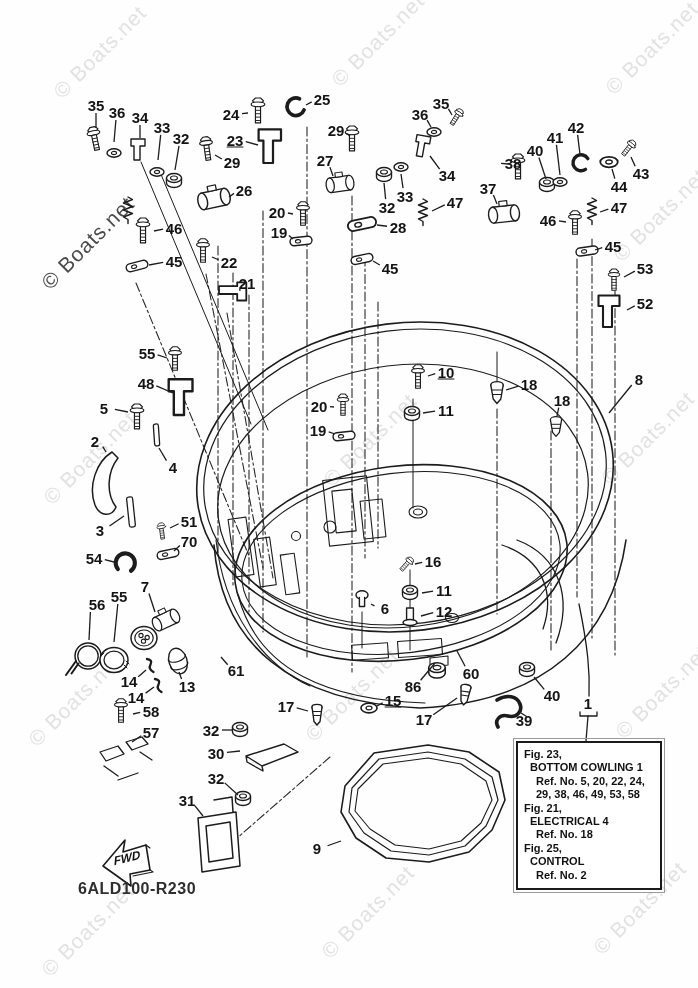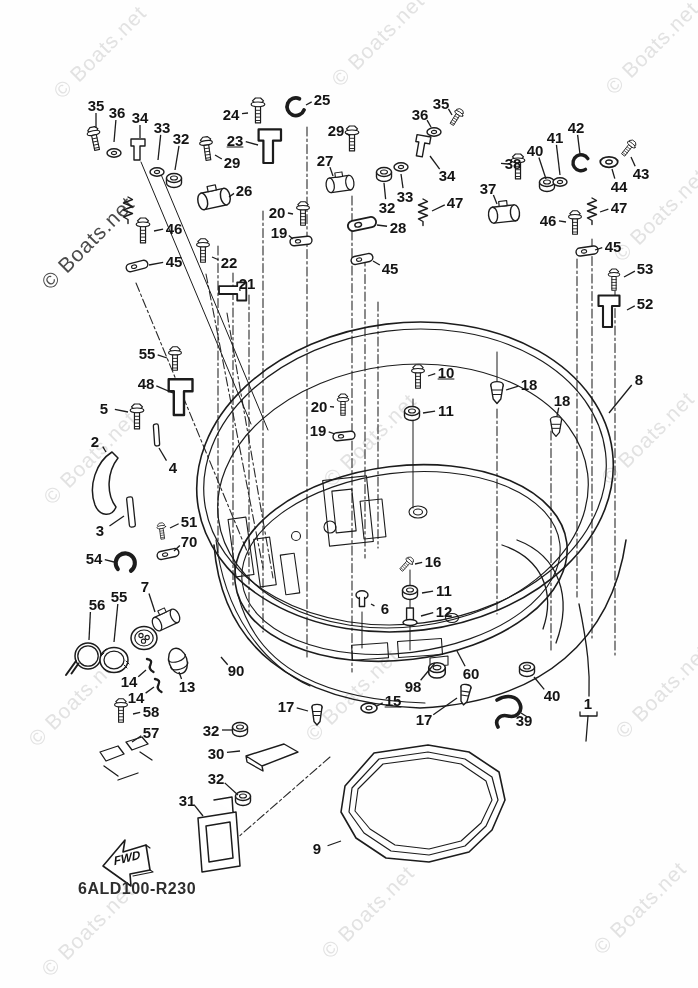--- a/index.html
+++ b/index.html
@@ -436,35 +436,47 @@
       <div class="plabel" style="left: 97px; top: 604px;">56</div>
       <div class="plabel" style="left: 119px; top: 596px;">55</div>
       <div class="plabel" style="left: 145px; top: 586px;">7</div>
       <div class="plabel" style="left: 433px; top: 561px;">16</div>
       <div class="plabel" style="left: 444px; top: 590px;">11</div>
       <div class="plabel" style="left: 385px; top: 608px;">6</div>
       <div class="plabel" style="left: 444px; top: 611px;">12</div>
       <div class="plabel" style="left: 129px; top: 681px;">14</div>
       <div class="plabel" style="left: 136px; top: 697px;">14</div>
       <div class="plabel" style="left: 187px; top: 686px;">13</div>
-      <div class="plabel" style="left: 236px; top: 670px;">90</div>
+      <div class="plabel" style="left: 236px; top: 670px;">61</div>
       <div class="plabel" style="left: 151px; top: 711px;">58</div>
       <div class="plabel" style="left: 151px; top: 732px;">57</div>
       <div class="plabel" style="left: 286px; top: 706px;">17</div>
       <div class="plabel" style="left: 211px; top: 730px;">32</div>
-      <div class="plabel" style="left: 413px; top: 686px;">98</div>
+      <div class="plabel" style="left: 413px; top: 686px;">86</div>
       <div class="plabel" style="left: 471px; top: 673px;">60</div>
       <div class="plabel" style="left: 393px; top: 700px; text-decoration: underline;">15</div>
       <div class="plabel" style="left: 424px; top: 719px;">17</div>
       <div class="plabel" style="left: 552px; top: 695px;">40</div>
       <div class="plabel" style="left: 524px; top: 720px;">39</div>
       <div class="plabel" style="left: 588px; top: 703px;">1</div>
       <div class="plabel" style="left: 216px; top: 753px;">30</div>
       <div class="plabel" style="left: 216px; top: 778px;">32</div>
       <div class="plabel" style="left: 187px; top: 800px;">31</div>
       <div class="plabel" style="left: 317px; top: 848px;">9</div>
     </div>
 
   <div class="fwd-label">FWD</div>
 
+  <div class="ref-box">
+    <div class="ref-line i0">Fig. 23,</div>
+    <div class="ref-line i1">BOTTOM COWLING 1</div>
+    <div class="ref-line i2">Ref. No. 5, 20, 22, 24,</div>
+    <div class="ref-line i2">29, 38, 46, 49, 53, 58</div>
+    <div class="ref-line i0">Fig. 21,</div>
+    <div class="ref-line i1">ELECTRICAL 4</div>
+    <div class="ref-line i2">Ref. No. 18</div>
+    <div class="ref-line i0">Fig. 25,</div>
+    <div class="ref-line i1">CONTROL</div>
+    <div class="ref-line i2">Ref. No. 2</div>
+  </div>
 
   <div class="part-code">6ALD100-R230</div>
 </div>
 
 </body></html>

